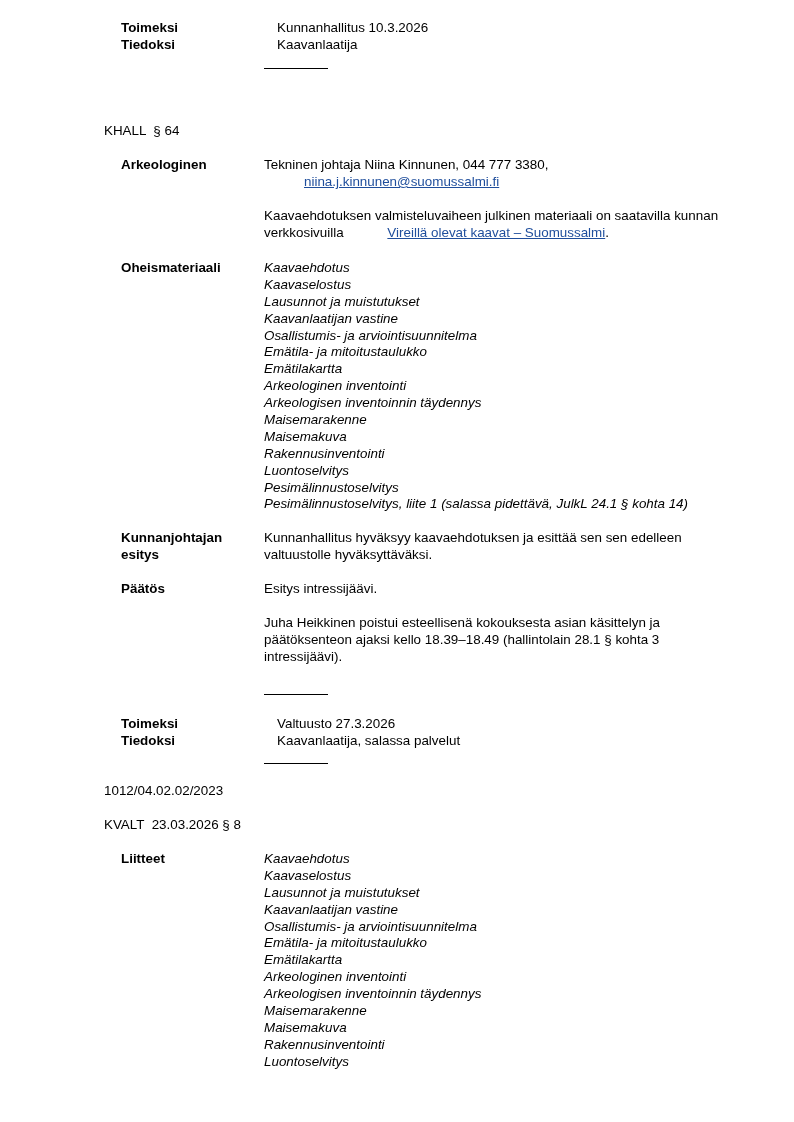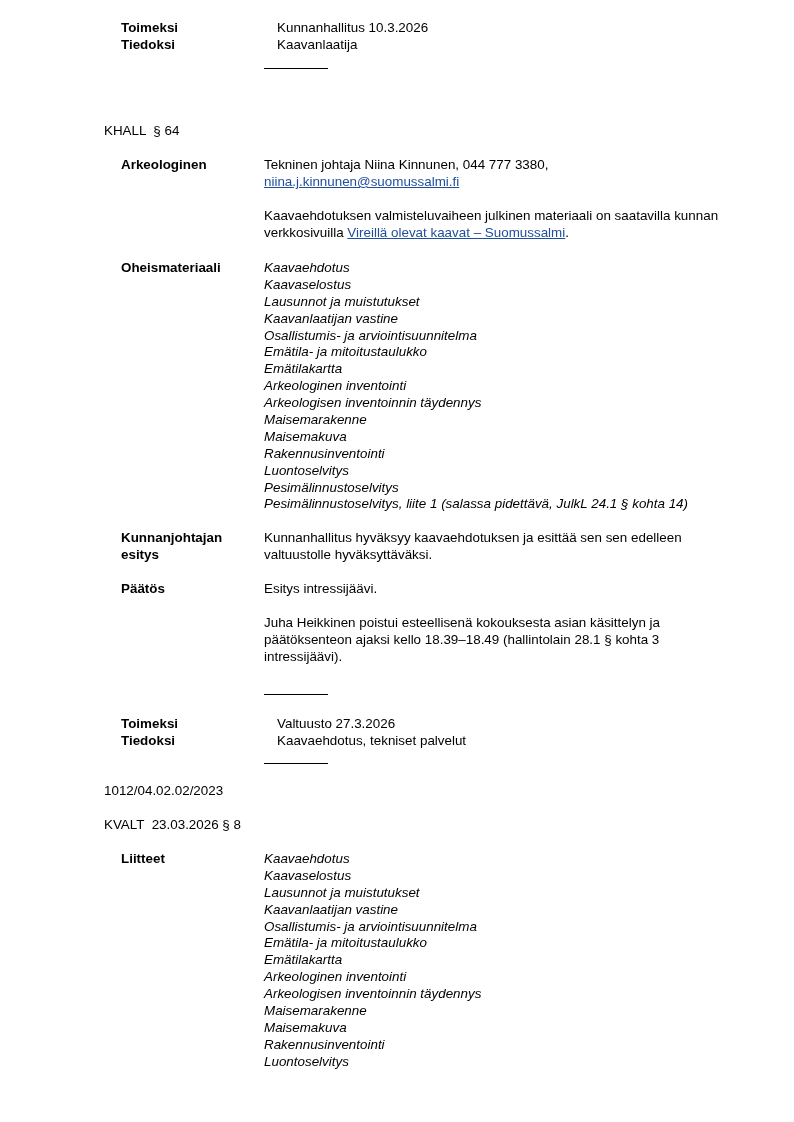--- a/index.html
+++ b/index.html
@@ -3,21 +3,21 @@
 <meta charset="utf-8">
 <style>
   html, body { margin: 0; padding: 0; background: #ffffff; }
   body { width: 794px; height: 1122px; position: relative; overflow: hidden;
          font-family: "Liberation Sans", sans-serif; font-size: 13.4px; color: #000; line-height: 17px; }
   .abs { position: absolute; }
   .label { left: 100px; font-weight: bold; margin-left: 21px; }
   .val { left: 246px; margin-left: 31px; }
   .col { left: 264px; width: 470px; }
   .rule { position: absolute; left: 264px; width: 64px; height: 0; border-top: 1px solid #000; }
-  a.lnk { color: #1f4e9c; text-decoration: underline; }
+  a.lnk { color: #1f4e9c; text-decoration: underline; margin-left: 40px; }
   .list div { height: 16.9px; white-space: nowrap; font-style: italic; }
   p { margin: 0; }
 </style>
 </head>
 <body>
 
 <div class="abs label" style="top:19px">Toimeksi</div>
 <div class="abs val" style="top:19px">Kunnanhallitus 10.3.2026</div>
 <div class="abs label" style="top:36px">Tiedoksi</div>
 <div class="abs val" style="top:36px">Kaavanlaatija</div>
@@ -59,21 +59,21 @@
 <div class="abs col" style="top:529px; width:470px">Kunnanhallitus hyväksyy kaavaehdotuksen ja esittää sen sen edelleen valtuustolle hyväksyttäväksi.</div>
 
 <div class="abs label" style="top:580px">Päätös</div>
 <div class="abs col" style="top:580px">Esitys intressijäävi.</div>
 <div class="abs col" style="top:614px; width:445px">Juha Heikkinen poistui esteellisenä kokouksesta asian käsittelyn ja päätöksenteon ajaksi kello 18.39–18.49 (hallintolain 28.1 § kohta 3 intressijäävi).</div>
 <div class="rule" style="top:694px"></div>
 
 <div class="abs label" style="top:715px">Toimeksi</div>
 <div class="abs val" style="top:715px">Valtuusto 27.3.2026</div>
 <div class="abs label" style="top:732px">Tiedoksi</div>
-<div class="abs val" style="top:732px">Kaavaehdotus, tekniset palvelut</div>
+<div class="abs val" style="top:732px">Kaavanlaatija, salassa palvelut</div>
 <div class="rule" style="top:763px"></div>
 
 <div class="abs" style="left:104px; top:782px">1012/04.02.02/2023</div>
 <div class="abs" style="left:104px; top:816px; white-space:pre;">KVALT  23.03.2026 § 8</div>
 
 <div class="abs label" style="top:850px">Liitteet</div>
 <div class="abs col list" style="top:850px">
   <div>Kaavaehdotus</div>
   <div>Kaavaselostus</div>
   <div>Lausunnot ja muistutukset</div>

